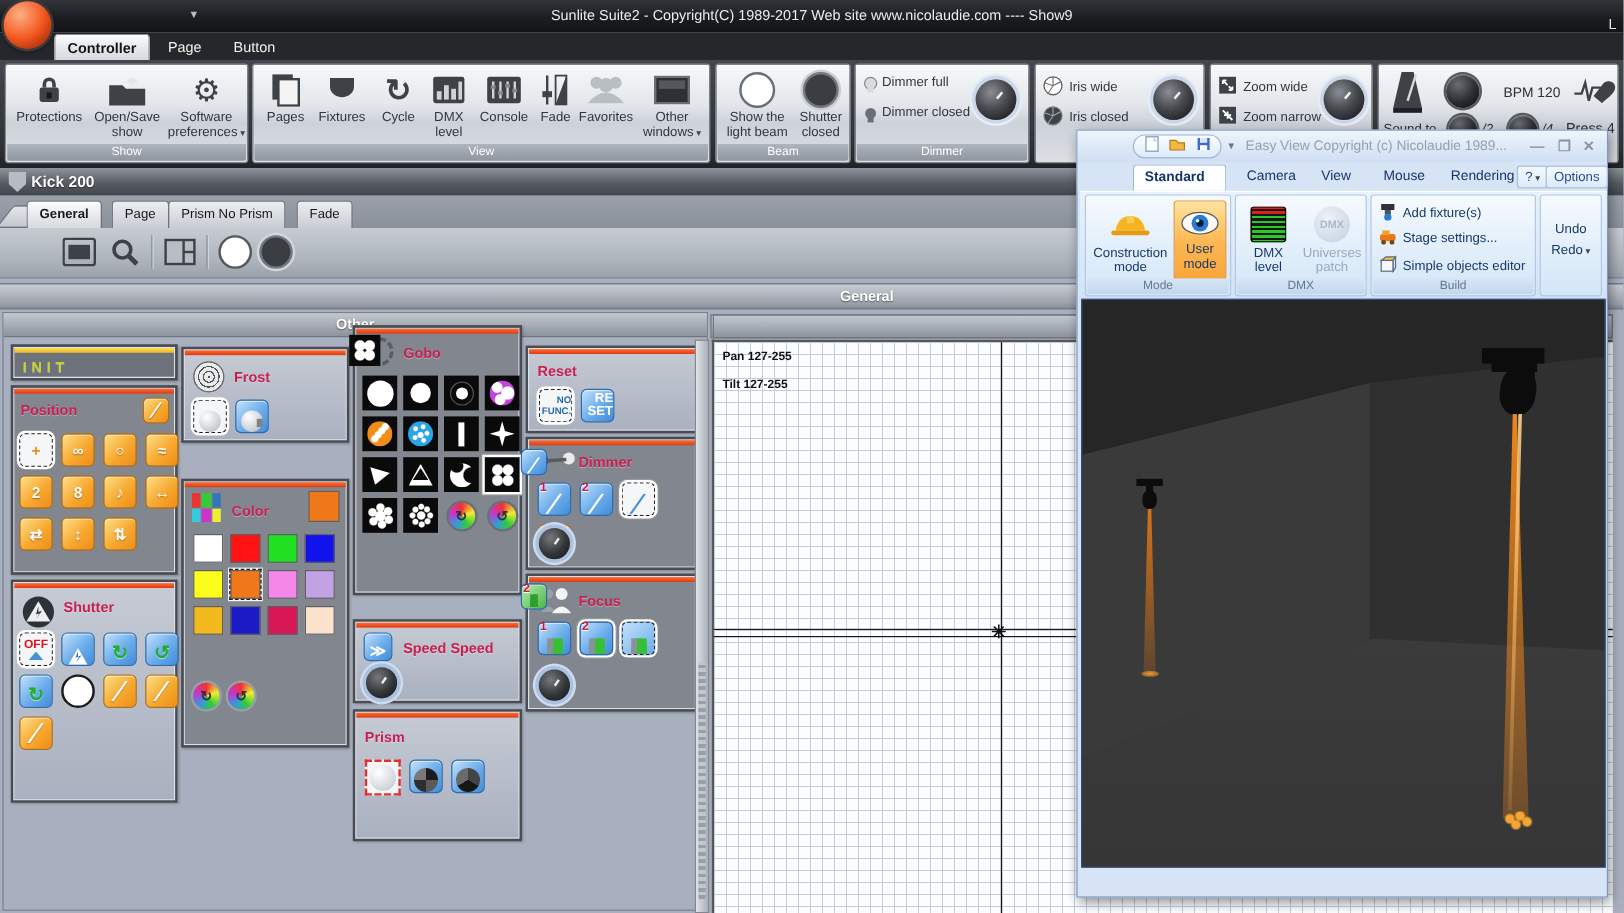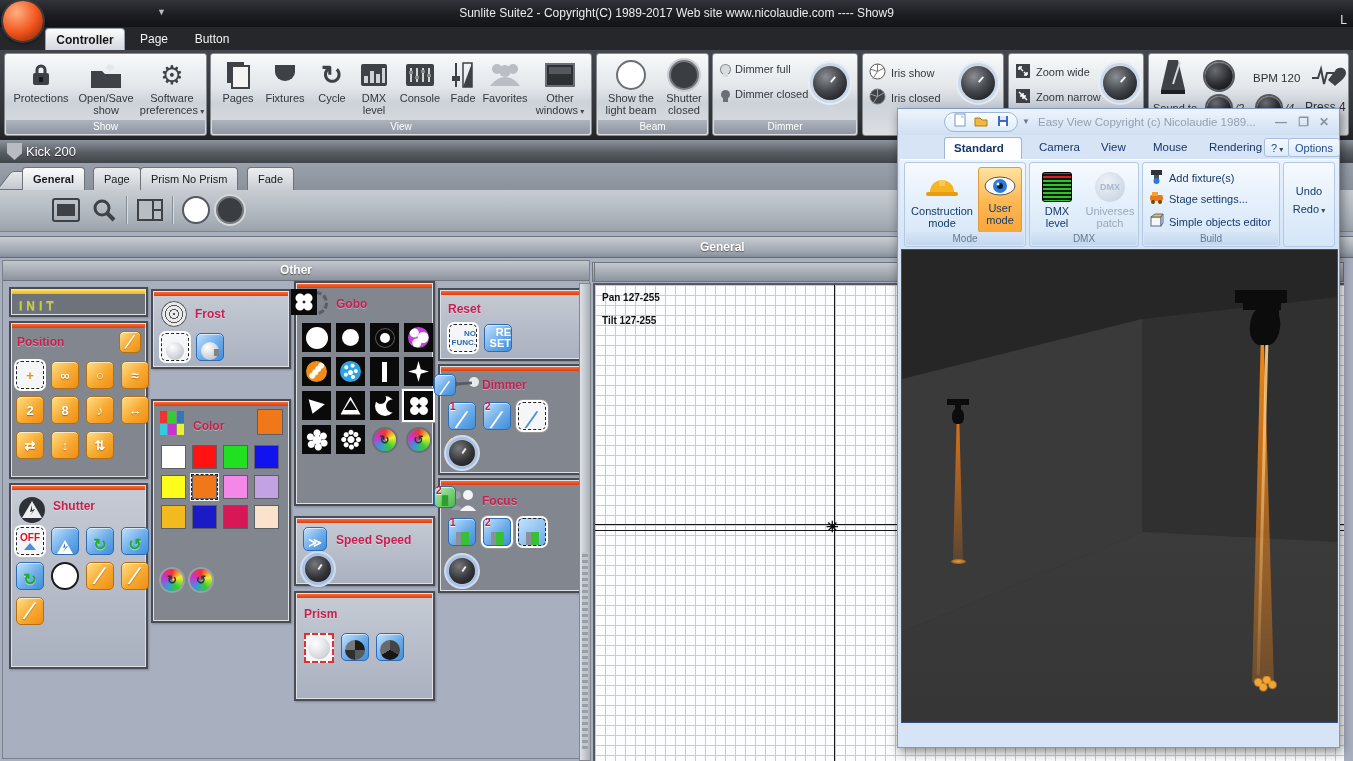--- a/index.html
+++ b/index.html
@@ -29,21 +29,21 @@
 .stack2{display:flex;align-items:center;gap:5px;position:absolute;font-size:11px;color:#33373c;white-space:nowrap}
 .knob{border-radius:50%;background:radial-gradient(circle at 38% 32%,#8b8f95,#46494e 45%,#1d1f22 85%);box-shadow:0 0 0 3px #ccd8e8,0 0 0 5px #e6edf6,0 1px 3px rgba(0,0,0,.5)}
 .knob::after{content:"";position:absolute;left:55%;top:28%;width:2px;height:7px;background:#f2f2f2;transform:rotate(40deg)}
 .knobdark{border-radius:50%;background:radial-gradient(circle at 36% 30%,#6a6d72,#2a2c30 55%,#0c0d0f);box-shadow:0 0 0 2px #565a60,inset 0 1px 1px rgba(255,255,255,.3)}
 .bulb{width:9px;height:9px;border-radius:50%;position:relative}
 .bulb::after{content:"";position:absolute;left:2px;top:8px;width:5px;height:4px;background:inherit}
 .circ{border-radius:50%}
 
 
 #kick-header{left:0;top:140px;width:1353px;height:23px;background:linear-gradient(#8d939b,#585d64 55%,#41454b);color:#fff}
-#kick-title{left:26px;top:4px;font-size:13px;font-weight:normal;text-shadow:0 1px 1px #222}
+#kick-title{left:26px;top:4px;font-size:13px;font-weight:bold;text-shadow:0 1px 1px #222}
 #kick-shield{left:7px;top:3px;width:15px;height:17px;background:#b8bcc2;clip-path:polygon(0 0,100% 0,100% 60%,50% 100%,0 60%)}
 #kick-tabs{left:0;top:163px;width:1353px;height:27px;background:linear-gradient(#9aa1aa,#8b919b)}
 .ktab{position:absolute;top:4px;height:23px;line-height:22px;padding:0 10px;background:linear-gradient(#eceef1,#c9cdd3);border:1px solid #6d737b;border-bottom:none;border-radius:4px 4px 0 0;font-size:11px;color:#17181a}
 .ktab.active{background:linear-gradient(#fbfcfd,#d6dade);font-weight:bold}
 #ktab-slant{left:4px;top:8px;width:26px;height:19px;background:linear-gradient(#e4e7ea,#c4c8ce);border:1px solid #6d737b;transform:skewX(-38deg);border-radius:3px 0 0 0}
 #kick-toolbar{left:0;top:190px;width:1353px;height:42px;background:linear-gradient(#c7ccd2,#abb2ba 70%,#9ba2ab);border-bottom:1px solid #7e848c}
 .tsep{position:absolute;top:6px;width:1px;height:28px;background:#888e96;box-shadow:1px 0 0 #d8dce0}
 #general-bar{left:0;top:236px;width:1353px;height:22px;background:linear-gradient(#c9cdd3,#9aa1ab 80%,#868d98);border-top:1px solid #6f747c;border-bottom:1px solid #666b73;color:#fff;font-size:12px;font-weight:bold;text-shadow:0 1px 1px #555}
 
 
@@ -285,21 +285,21 @@
     <div class="knob a" style="left:100px;top:12px;width:34px;height:34px"></div>
     <div class="glabel">Dimmer</div>
   </div>
 
   <div class="rgroup" style="left:862px;width:142px">
     <div class="stack2" style="left:6px;top:9px">
       <span><svg width="17" height="17">
             <circle cx="8.5" cy="8.5" r="7.5" fill="#fff" stroke="#555"></circle>
             <path d="M8.5 1 L8.5 8.5 L15 5 M8.5 8.5 L4 15.5 M8.5 8.5 L1.5 6" stroke="#777" fill="none"></path>
           </svg></span>
-      <span>Iris show</span>
+      <span>Iris wide</span>
     </div>
     <div class="stack2" style="left:6px;top:34px">
       <span><svg width="17" height="17">
             <circle cx="8.5" cy="8.5" r="7.5" fill="#3e4146" stroke="#777"></circle>
             <path d="M8.5 1 L8.5 8.5 L15 5 M8.5 8.5 L4 15.5 M8.5 8.5 L1.5 6" stroke="#9aa0a6" fill="none"></path>
           </svg></span>
       <span>Iris closed</span>
     </div>
     <div class="knob a" style="left:98px;top:12px;width:34px;height:34px"></div>
   </div>
@@ -494,21 +494,21 @@
           <div class="swatch" style="background: rgb(26, 26, 198);"></div>
           <div class="swatch" style="background: rgb(216, 24, 86);"></div>
           <div class="swatch" style="background: rgb(250, 226, 204);"></div>
         </div>
       <div class="btnwrap" style="left:8px;top:168px">
         <div class="rainbow">↻</div>
         <div class="rainbow">↺</div>
       </div>
     </div>
 
-    <div class="gbox dark" style="left:291px;top:20px;width:141px;height:225px">
+    <div class="gbox dark" style="left:291px;top:10px;width:141px;height:225px">
       <div class="accent"></div>
       <div class="a circ" style="left:8px;top:8px;width:24px;height:24px;border:3px dashed #5a5e64"></div>
       <div class="gtitle" style="left:40px;top:14px">Gobo</div>
       <div class="gcell a" style="right:5px;top:6px;width:26px;height:26px">
           <div class="g12i" style="width:18px;height:18px"></div>
         </div>
       <div class="btnwrap" style="left:6px;top:40px;width:134px;gap:5px">
         <div class="gcell">
             <div class="gc-circle" style="width:22px;height:22px"></div>
           </div>

